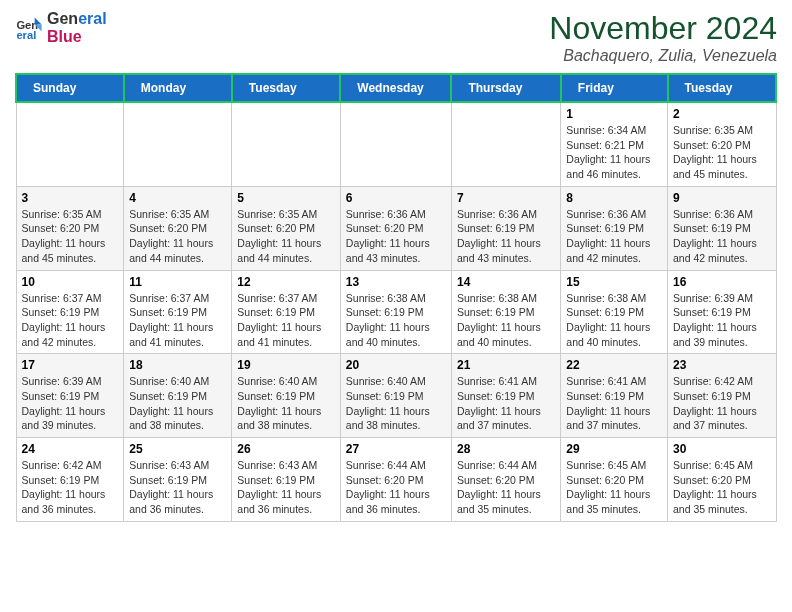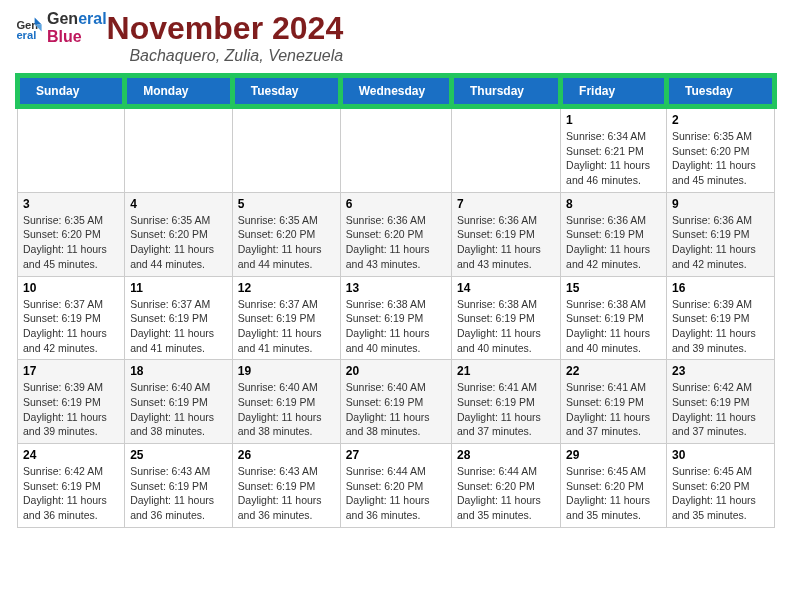--- a/index.html
+++ b/index.html
@@ -5,20 +5,21 @@
     * { box-sizing: border-box; margin: 0; padding: 0; }
     body {
       font-family: Arial, sans-serif;
       background: #fff;
       width: 792px;
       min-height: 612px;
       padding: 10px 15px 15px;
     }
     .header {
       display: flex;
+      justify-content: space-between;
       align-items: flex-start;
       margin-bottom: 8px;
     }
     .logo {
       display: flex;
       align-items: center;
       gap: 4px;
     }
     .logo-text {
       font-size: 16px;
@@ -27,40 +28,40 @@
       line-height: 1.1;
     }
     .logo-text span { color: #1a6fc4; }
     .logo-icon {
       width: 28px;
       height: 28px;
     }
     .title-block { text-align: right; }
     .month-title {
       font-size: 32px;
-      font-weight: bold;
-      color: #7f1d1d;
+      font-weight: normal;
+      color: #14532d;
     }
     .subtitle {
       font-size: 16px;
       color: #555;
       font-style: italic;
     }
     .calendar {
       width: 100%;
       border-collapse: collapse;
       font-size: 11px;
     }
     .calendar thead th {
       background: #1a6fc4;
       color: #fff;
       padding: 6px 16px;
       text-align: left;
       font-size: 12px;
-      border: 5px solid #22c55e;
+      border: 2px solid #22c55e;
     }
     .calendar tbody td {
       border: 1px solid #ccc;
       vertical-align: top;
       padding: 4px 5px;
       width: 113px;
       min-height: 80px;
       height: 80px;
       background: #fff;
     }

